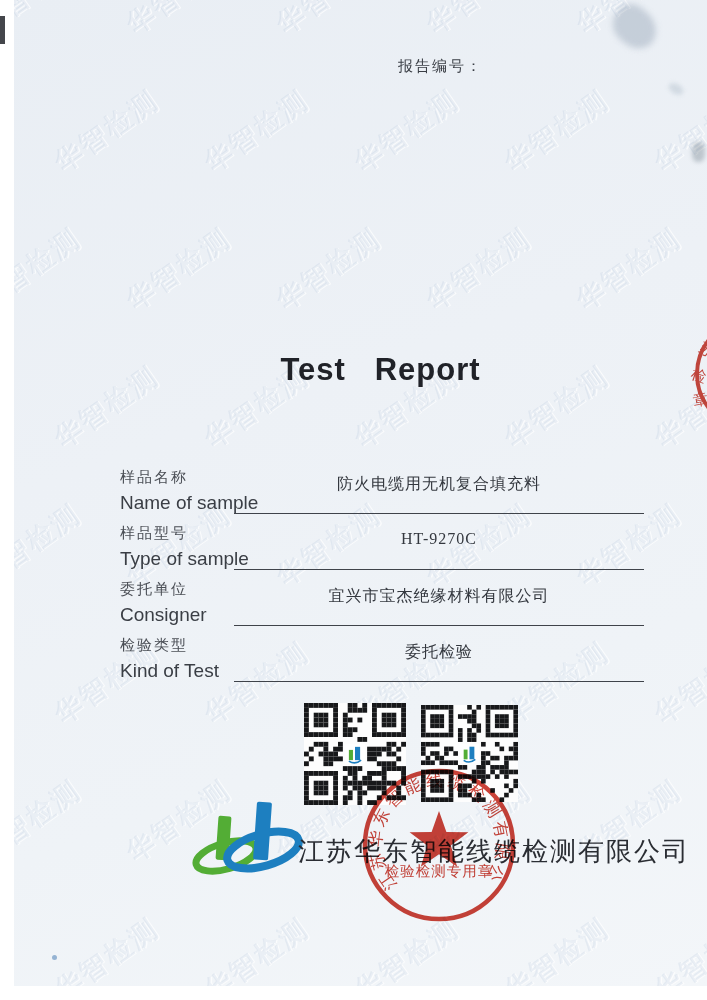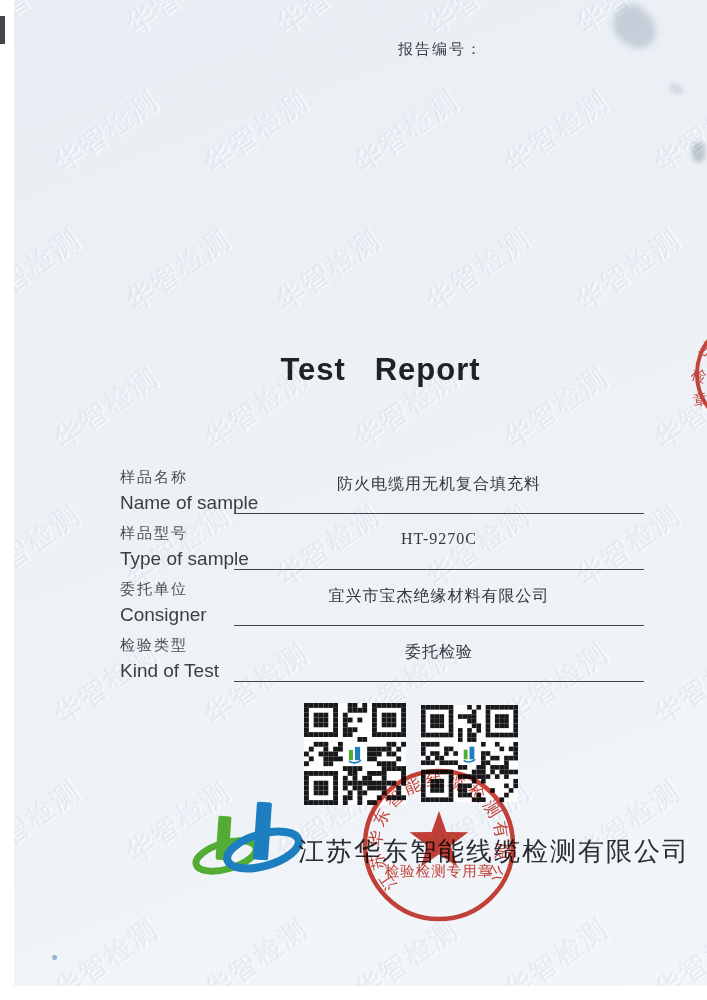--- a/index.html
+++ b/index.html
@@ -8,21 +8,21 @@
   .scan{position:relative;width:707px;height:1000px;background:#fff;}
   .paper{position:absolute;left:14px;top:0;right:0;bottom:14px;
          background:linear-gradient(160deg,#e9eef4 0%,#edf1f6 40%,#eff3f7 70%,#f3f6f9 100%);
          overflow:hidden;}
   .wm-layer{position:absolute;inset:0;pointer-events:none;}
   .wm{position:absolute;font-size:27px;font-weight:bold;letter-spacing:3px;
       color:rgba(148,176,208,0.16);transform:rotate(-35deg);
       text-shadow:1px 1px 0 rgba(255,255,255,0.7);white-space:nowrap;
       font-family:"Liberation Sans",sans-serif;}
   
-  .refblock{position:absolute;left:384px;top:40px;color:#3a3e45;}
+  .refblock{position:absolute;left:384px;top:57px;color:#3a3e45;}
   .refblock .zh{font-size:15px;letter-spacing:2px;}
   .refblock .row{margin-top:9px;font-size:15px;display:flex;}
   .refblock .val{margin-left:30px;letter-spacing:0.5px;color:#34383f;}
   
   .title-zh{position:absolute;left:0;right:0;top:268px;text-align:center;
       font-family:"Liberation Serif","DejaVu Serif",serif;font-weight:bold;
       font-size:49px;letter-spacing:9px;color:#1c1e23;}
   .title-en{position:absolute;left:0;right:0;top:352px;text-align:center;
       font-size:31px;font-weight:bold;color:#202228;white-space:pre;letter-spacing:1px;padding-left:40px;}
   

